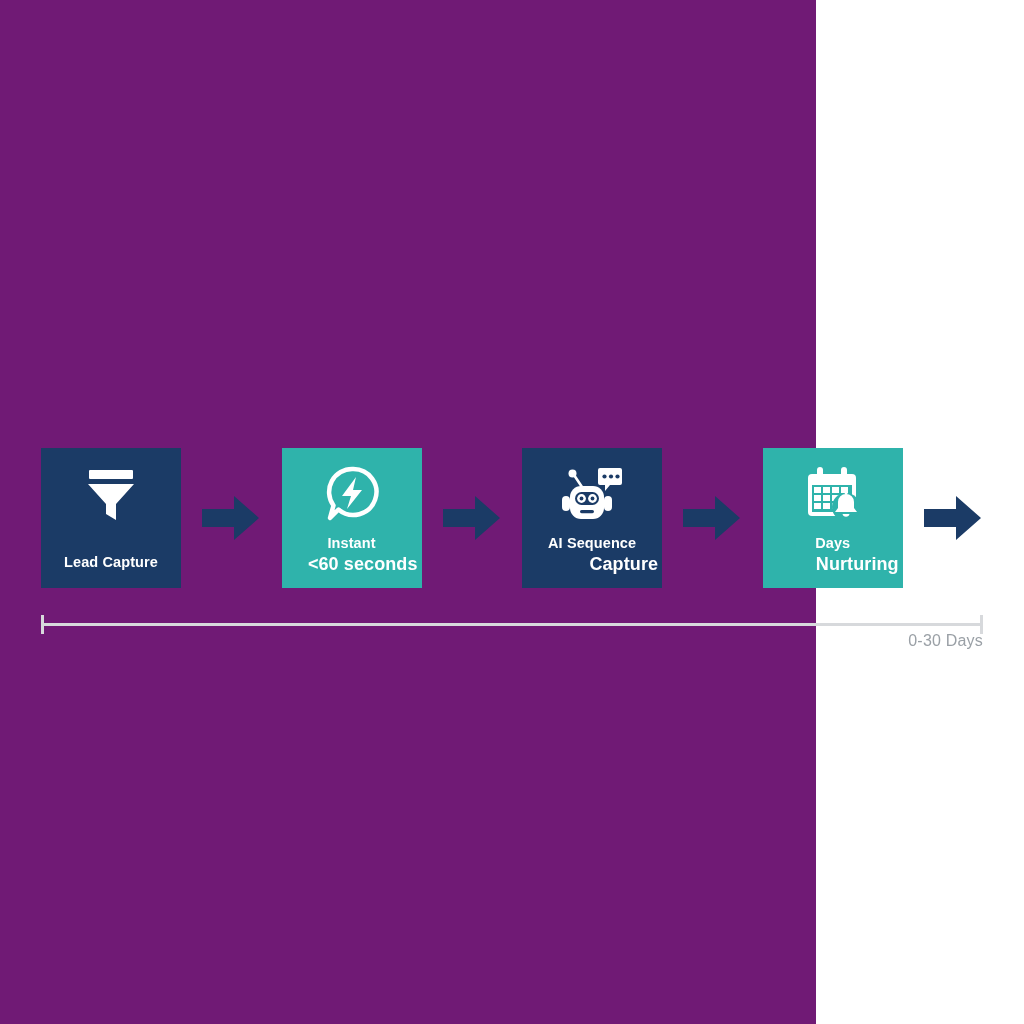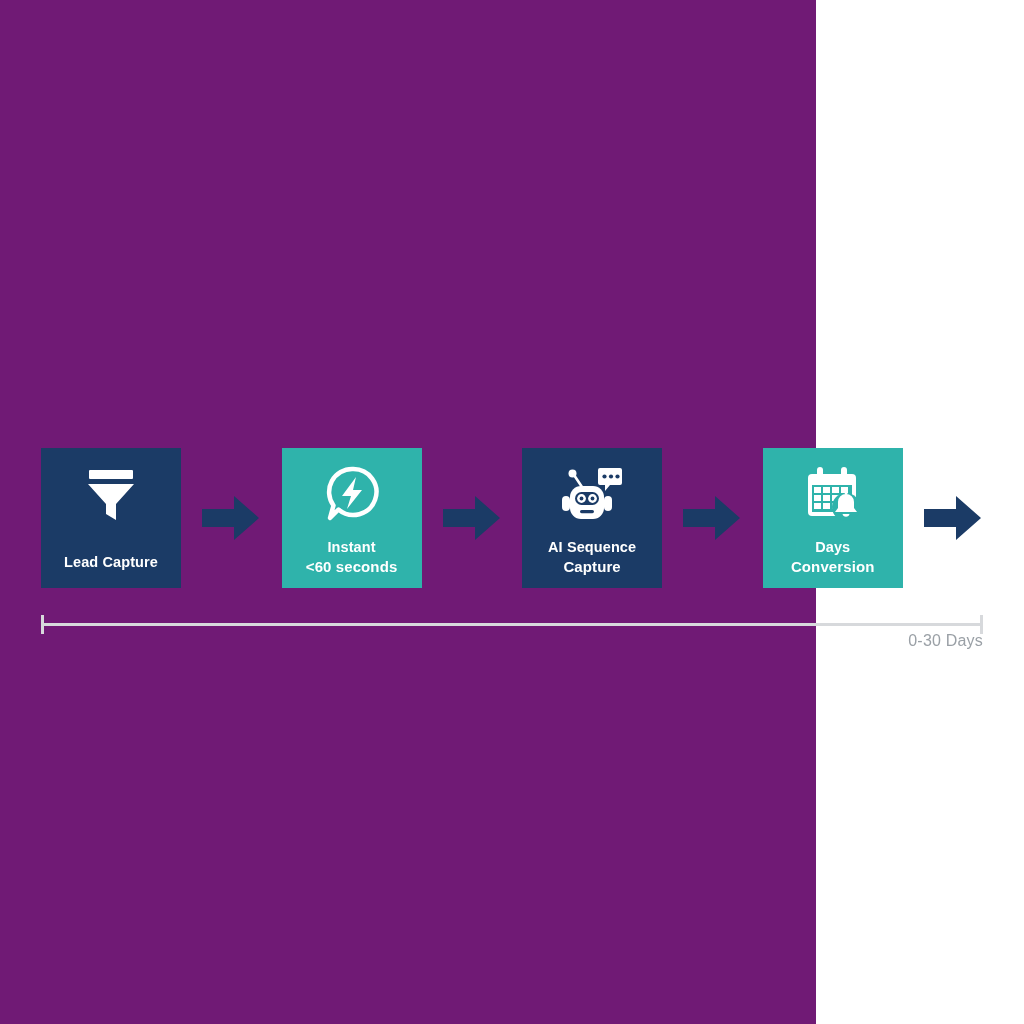--- a/index.html
+++ b/index.html
@@ -70,24 +70,25 @@
     padding: 0 4px;
     box-sizing: border-box;
   }
   .step-title {
     font-size: 14.5px;
     font-weight: bold;
     letter-spacing: 0.1px;
     white-space: nowrap;
   }
   .step-sub {
-    font-size: 15px;
+    font-size: 18px;
     font-weight: bold;
     letter-spacing: 0.1px;
     white-space: nowrap;
+    text-align: right;
   }
   
   .step.two-line .step-labels { bottom: 12px; }
 
   .arrow {
     flex: 0 0 60px;
     width: 60px;
     height: 56px;
     display: flex;
     align-items: center;
@@ -236,21 +237,21 @@
           <rect x="31" y="39" width="7" height="6" fill="#ffffff"></rect>
 
           <circle cx="45" cy="43" r="14" fill="#2fb3ab"></circle>
           <path d="M45 30 a8 8 0 0 1 8 8 v6 l3 4 h-22 l3 -4 v-6 a8 8 0 0 1 8 -8 Z" fill="#ffffff"></path>
           <path d="M41.5 50 a3.6 3.6 0 0 0 7 0 Z" fill="#ffffff"></path>
           <rect x="43.6" y="26.5" width="3" height="4" rx="1.5" fill="#ffffff"></rect>
         </svg>
       </span>
       <div class="step-labels">
         <div class="step-title">Days</div>
-        <div class="step-sub">Conversion</div>
+        <div class="step-sub">Nurturing</div>
       </div>
     </div>
 
     <div class="arrow">
       <svg viewBox="0 0 58 54" xmlns="http://www.w3.org/2000/svg">
         <path d="M0 18 L32 18 L32 5 L57 27 L32 49 L32 36 L0 36 Z" fill="#1b3b66"></path>
       </svg>
     </div>
 
 

